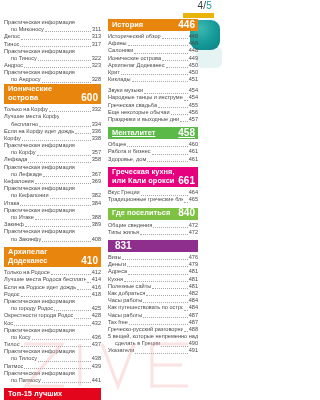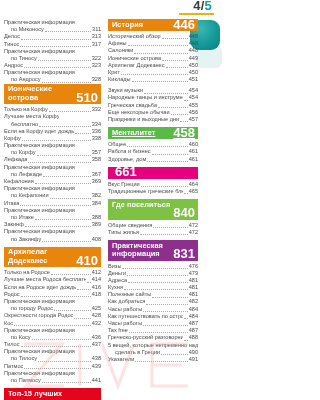--- a/index.html
+++ b/index.html
@@ -17,26 +17,26 @@
   .page-head {
     position: absolute;
     top: 0; left: 0; right: 0;
     height: 17px;
     padding-right: 8px;
     display: flex;
     align-items: flex-start;
     justify-content: flex-end;
   }
   .folio {
-    font-size: 13px;
-    font-weight: bold;
+    font-size: 10px;
+    font-weight: normal;
     letter-spacing: 0.2px;
     line-height: 12px;
     padding-bottom: 1px;
-    border-bottom: 2px solid #eab308;
+    border-bottom: 5px solid #eab308;
     padding-left: 14px;
     padding-right: 2px;
   }
   .folio .f-left { color: #3a3a3a; }
   .folio .f-sep  { color: #3a3a3a; }
   .folio .f-right { color: #0fa0a8; }
 
   
   .blob {
     position: absolute;
@@ -85,21 +85,21 @@
     margin-bottom: 2px;
     line-height: 8.5px;
   }
   .sec-bar .sec-title {
     font-size: 7.4px;
     font-weight: bold;
     letter-spacing: 0.05px;
     white-space: pre-line;
   }
   .sec-bar .sec-page {
-    font-size: 13px;
+    font-size: 10px;
     font-weight: bold;
     padding-left: 3px;
     align-self: flex-end;
   }
   .sec-bar.tall .sec-page { align-self: flex-end; }
 
   
   .entry {
     display: flex;
     align-items: flex-end;
@@ -194,21 +194,21 @@
         </div>
         <div class="entry indent">
           <span class="e-label">по Андросу</span>
           <span class="e-dots"></span>
           <span class="e-page">328</span>
         </div>
       </div>
       <div class="sec-block">
         <div class="sec-bar" style="background: rgb(232, 133, 12);">
           <span class="sec-title">Ионические острова</span>
-          <span class="sec-page">510</span>
+          <span class="sec-page">600</span>
         </div>
         <div class="entry">
           <span class="e-label">Только на Корфу</span>
           <span class="e-dots"></span>
           <span class="e-page">332</span>
         </div>
         <div class="entry">
           <span class="e-label">Лучшие места Корфу</span>
         </div>
         <div class="entry indent">
@@ -458,53 +458,53 @@
           <span class="e-page">461</span>
         </div>
         <div class="entry">
           <span class="e-label">Здоровье, дом</span>
           <span class="e-dots"></span>
           <span class="e-page">461</span>
         </div>
       </div>
       <div class="sec-block">
         <div class="sec-bar tall" style="background: rgb(230, 0, 126);">
+          <span class="sec-title">Греческая кухня,
+или Кали орокси</span>
           <span class="sec-page">661</span>
         </div>
         <div class="entry">
           <span class="e-label">Вкус Греции</span>
           <span class="e-dots"></span>
           <span class="e-page">464</span>
         </div>
         <div class="entry">
           <span class="e-label">Традиционные греческие блюда</span>
           <span class="e-dots"></span>
           <span class="e-page">465</span>
         </div>
       </div>
       <div class="sec-block">
-        <div class="sec-bar" style="background: rgb(125, 194, 66); flex-direction: column;">
+        <div class="sec-bar" style="background: rgb(125, 194, 66);">
           <span class="sec-title">Где поселиться</span>
           <span class="sec-page">840</span>
         </div>
         <div class="entry">
           <span class="e-label">Общие сведения</span>
           <span class="e-dots"></span>
           <span class="e-page">472</span>
         </div>
         <div class="entry">
           <span class="e-label">Типы жилья</span>
           <span class="e-dots"></span>
           <span class="e-page">472</span>
         </div>
       </div>
       <div class="sec-block">
         <div class="sec-bar tall" style="background: rgb(142, 47, 142);">
-          <span class="sec-title">Практическая
-информация</span>
           <span class="sec-page">831</span>
         </div>
         <div class="entry">
           <span class="e-label">Визы</span>
           <span class="e-dots"></span>
           <span class="e-page">476</span>
         </div>
         <div class="entry">
           <span class="e-label">Деньги</span>
           <span class="e-dots"></span>

